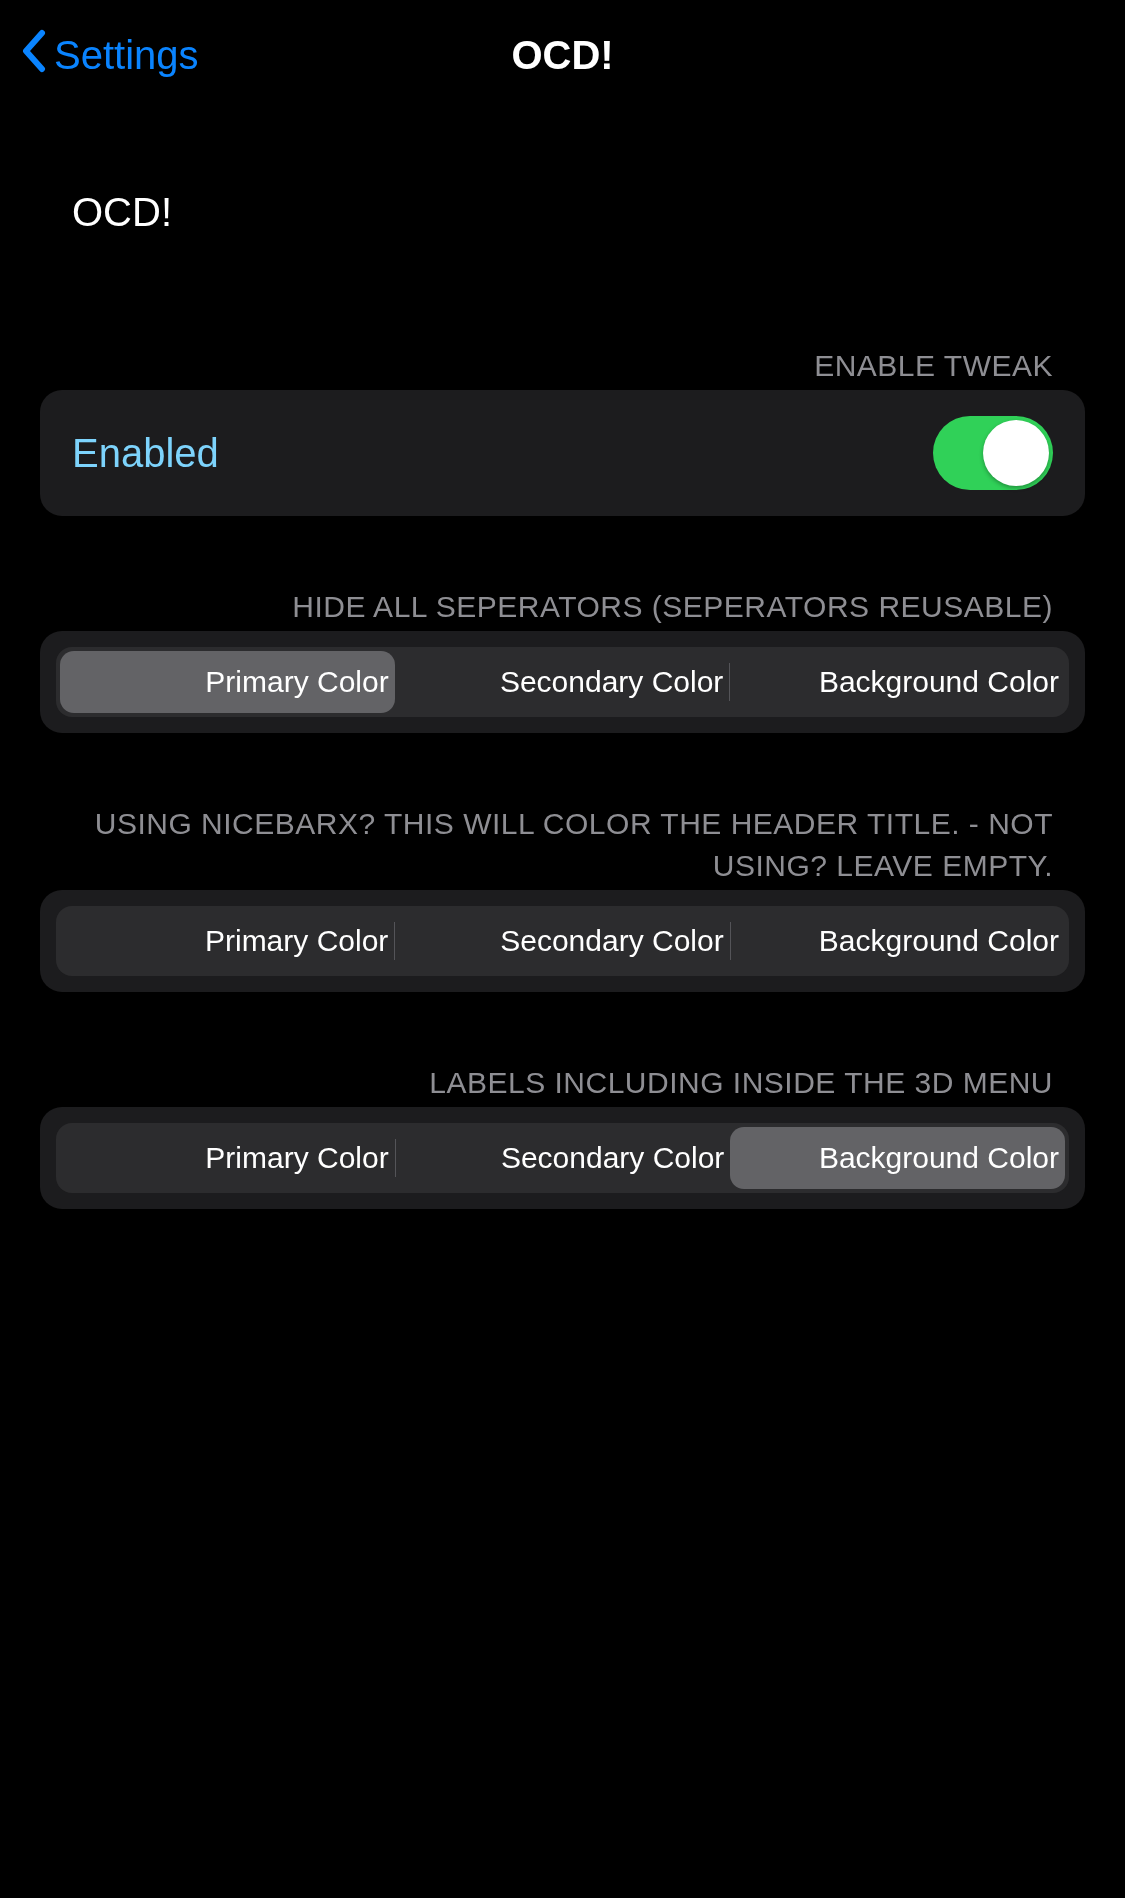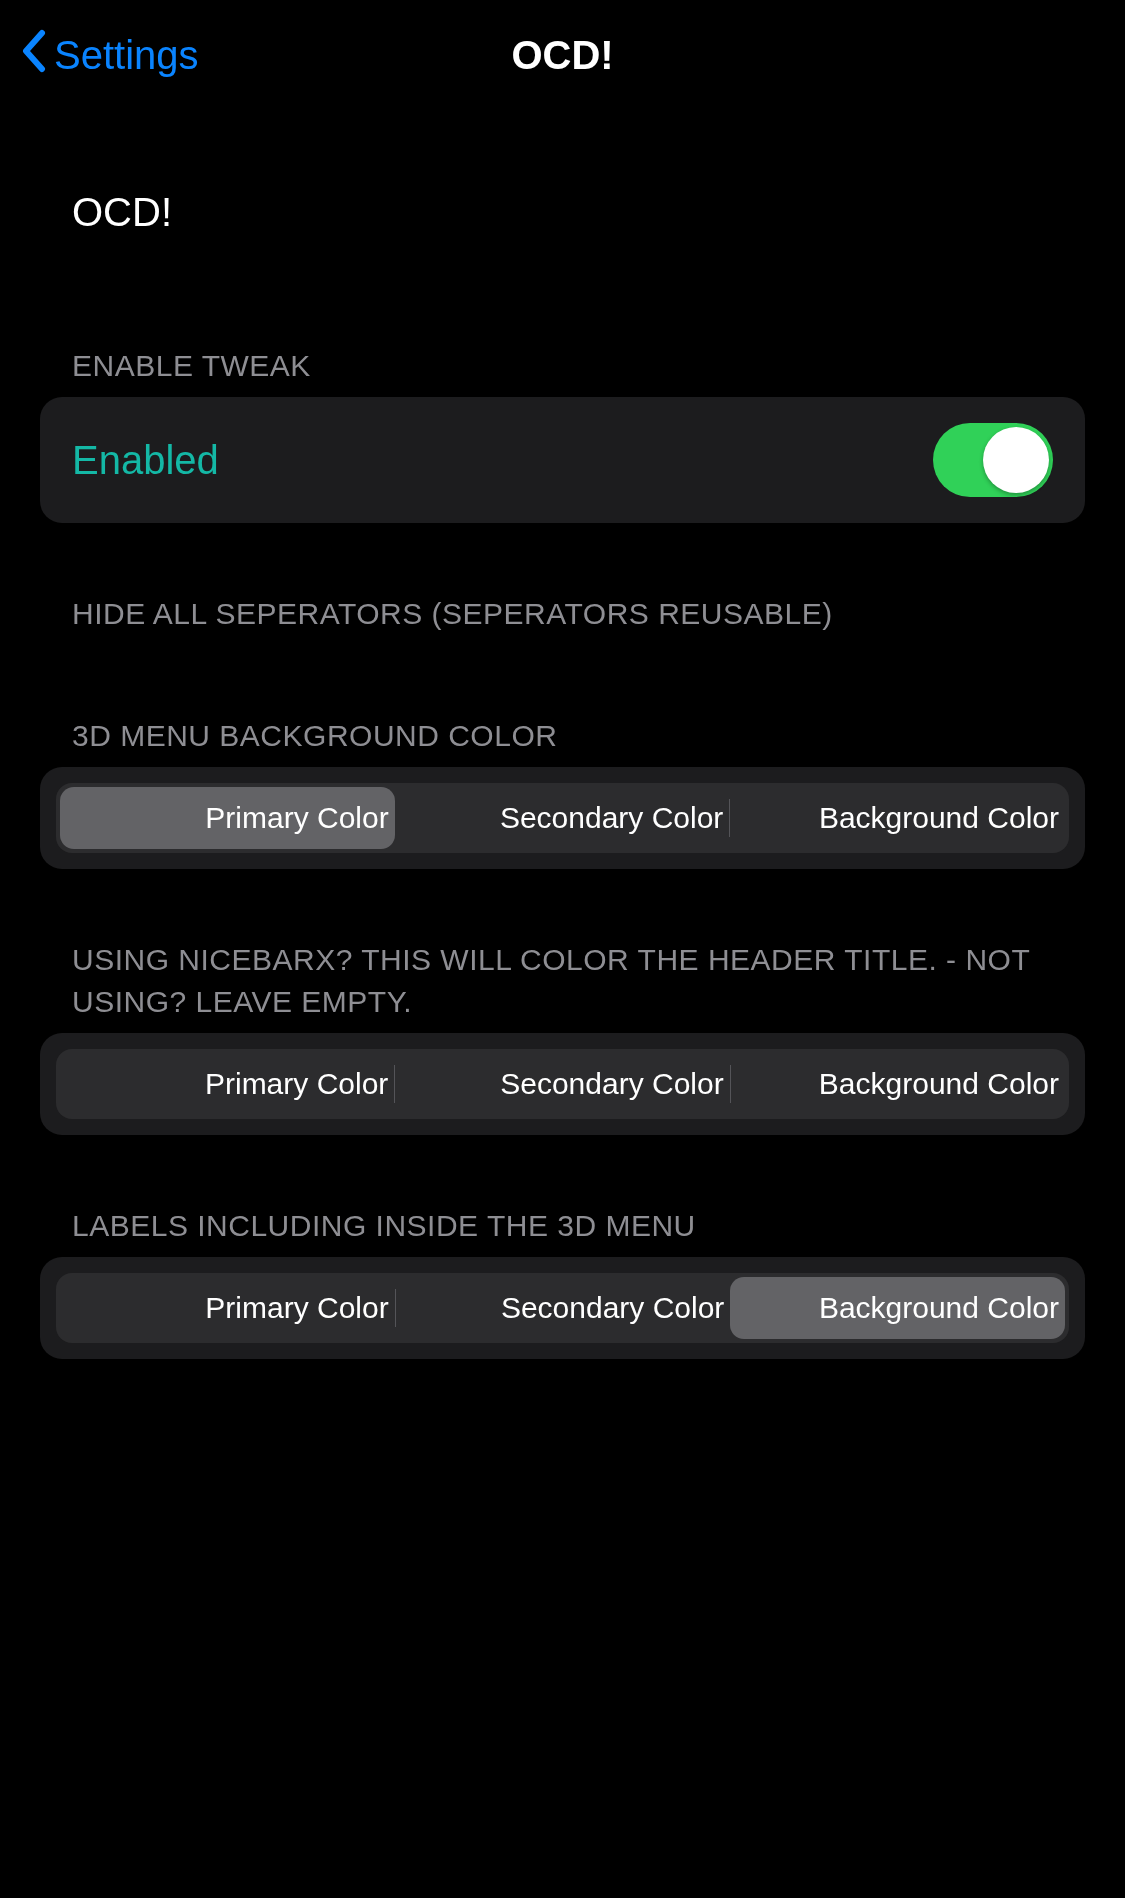--- a/index.html
+++ b/index.html
@@ -52,35 +52,36 @@
     font-size: 40px;
     font-weight: 400;
     color: #ffffff;
     padding: 80px 32px 40px 32px;
   }
   .section-header {
     font-size: 30px;
     font-weight: 400;
     color: #8e8e93;
     letter-spacing: 0.5px;
-    padding: 70px 32px 10px 32px;
+    padding: 70px 32px 3px 32px;
     line-height: 1.4;
+    text-align: right;
   }
   .cell {
     background: #1c1c1e;
     border-radius: 22px;
     padding: 26px 32px;
     display: flex;
     align-items: center;
     justify-content: space-between;
   }
   .cell-label {
     font-size: 40px;
     font-weight: 400;
-    color: #14b8a6;
+    color: #7dd3fc;
   }
   
   .toggle {
     width: 120px;
     height: 74px;
     border-radius: 37px;
     position: relative;
     cursor: pointer;
   }
   .toggle-on {
@@ -163,21 +164,20 @@
   <div class="section-header">ENABLE TWEAK</div>
   <div class="cell">
     <div class="cell-label">Enabled</div>
     <div class="toggle toggle-on">
       <div class="knob"></div>
     </div>
   </div>
 
   <div class="section-header">HIDE ALL SEPERATORS (SEPERATORS REUSABLE)</div>
 
-  <div class="section-header">3D MENU BACKGROUND COLOR</div>
   <div class="seg-cell">
     <div class="segmented">
       <div class="segment selected">Primary Color</div>
       <div class="segment">Secondary Color</div>
       <div class="seg-divider"></div>
       <div class="segment">Background Color</div>
     </div>
   </div>
 
   <div class="section-header">USING NICEBARX? THIS WILL COLOR THE HEADER TITLE. - NOT USING? LEAVE EMPTY.</div>

